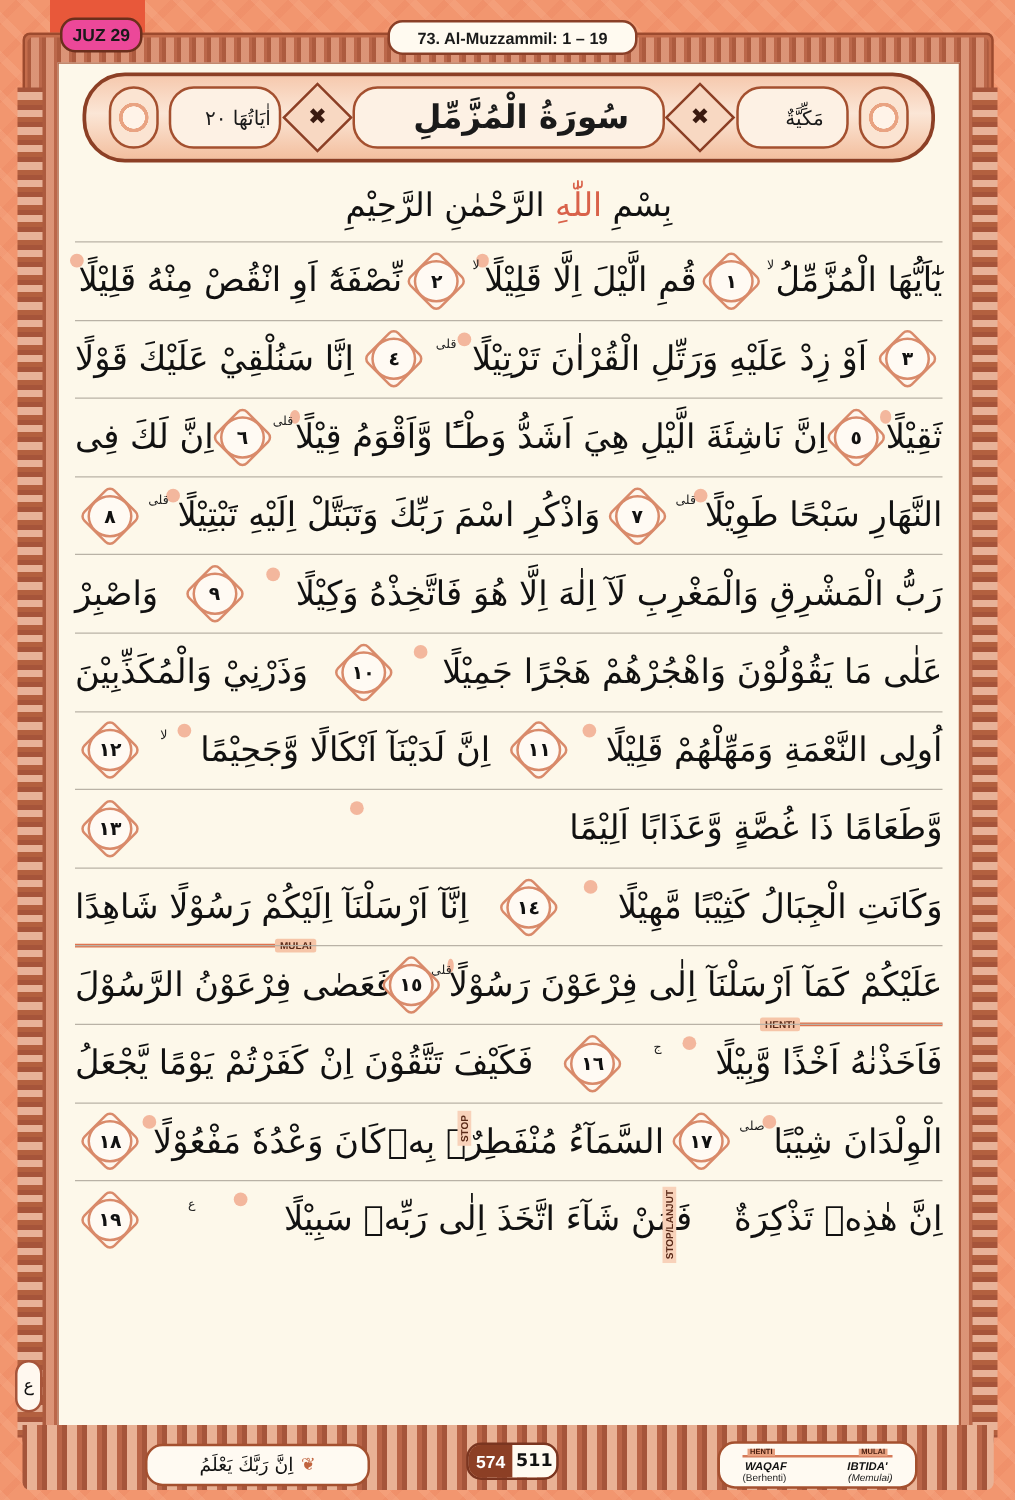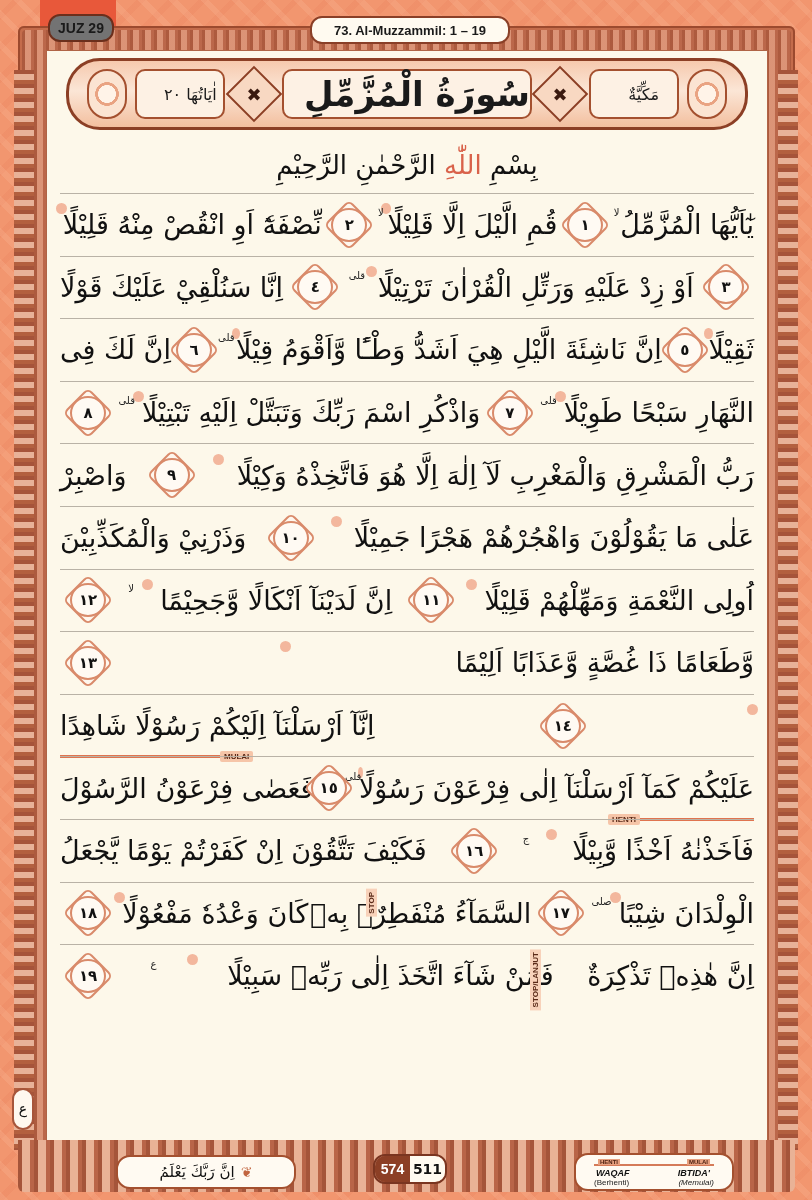--- a/index.html
+++ b/index.html
@@ -41,21 +41,21 @@
 
   .page-inner {
     position: absolute; left: 46px; top: 50px; width: 722px; height: 1092px;
     background: #fdf8ea;
     border: 1px solid #b06446;
   }
 
   
   .juz-badge {
     position: absolute; left: 48px; top: 14px; width: 66px; height: 28px;
-    background: #737373; border: 2px solid #6b2f1c; border-radius: 12px;
+    background: #ec4899; border: 2px solid #6b2f1c; border-radius: 12px;
     font-family: "Liberation Sans", sans-serif; font-weight: bold; font-size: 14px;
     color: #1a1a1a; display: flex; align-items: center; justify-content: center;
     z-index: 3;
   }
   .surah-ref {
     position: absolute; left: 310px; top: 16px; width: 200px; height: 28px;
     background: #fffaf0; border: 2px solid #8a3f27; border-radius: 12px;
     font-family: "Liberation Sans", sans-serif; font-weight: bold; font-size: 13px;
     color: #1a1a1a; display: flex; align-items: center; justify-content: center;
     z-index: 3;
@@ -68,26 +68,26 @@
     border: 3px solid #8c3f25; border-radius: 34px;
     display: flex; align-items: center; justify-content: space-between;
     padding: 0 18px;
     z-index: 2;
   }
   .banner-cap {
     width: 40px; height: 50px; border: 2px solid #a4502f; border-radius: 20px;
     background: radial-gradient(circle, #fff3e8 30%, #e9a382 31% 40%, #fbe4d2 41%);
   }
   .banner-box {
-    height: 50px; border: 2px solid #a4502f; border-radius: 10px;
+    height: 50px; border: 2px solid #a4502f; border-radius: 20px;
     background: #fdf1e4; display: flex; align-items: center; justify-content: center;
     font-family: "DejaVu Sans", sans-serif; color: #1a1a1a; padding-left: 20px;
   }
   .banner-box.side { width: 90px; font-size: 16px; }
-  .banner-box.center { width: 250px; font-size: 34px; font-weight: bold; }
+  .banner-box.center { width: 250px; font-size: 26px; font-weight: bold; }
   .banner-diamond {
     width: 40px; height: 40px; transform: rotate(45deg);
     border: 2px solid #8c3f25; background: #f8d8c2; position: relative;
   }
   .banner-diamond::after {
     content: "✖"; position: absolute; left: 50%; top: 50%;
     transform: translate(-50%, -50%) rotate(-45deg);
     font-size: 18px; color: #3a1a10;
   }
 
@@ -322,20 +322,21 @@
 
   <div class="line">
     <span class="seg">وَّطَعَامًا ذَا غُصَّةٍ وَّعَذَابًا اَلِيْمًا</span>
     <span class="tanwin-dot"></span>
     <span class="ayah-marker">
         <span>١٣</span>
       </span>
   </div>
 
   <div class="line">
+    <span class="seg">وَكَانَتِ الْجِبَالُ كَثِيْبًا مَّهِيْلًا</span>
     <span class="tanwin-dot"></span>
     <span class="ayah-marker">
         <span>١٤</span>
       </span>
     <span class="seg">اِنَّآ اَرْسَلْنَآ اِلَيْكُمْ رَسُوْلًا شَاهِدًا</span>
     <span class="guide-tag" style="left:160px; bottom:-6px;">MULAI</span>
     <span class="guide-line" style="left:0; width:160px; bottom:-2px;"></span>
   </div>
 
   <div class="line">

